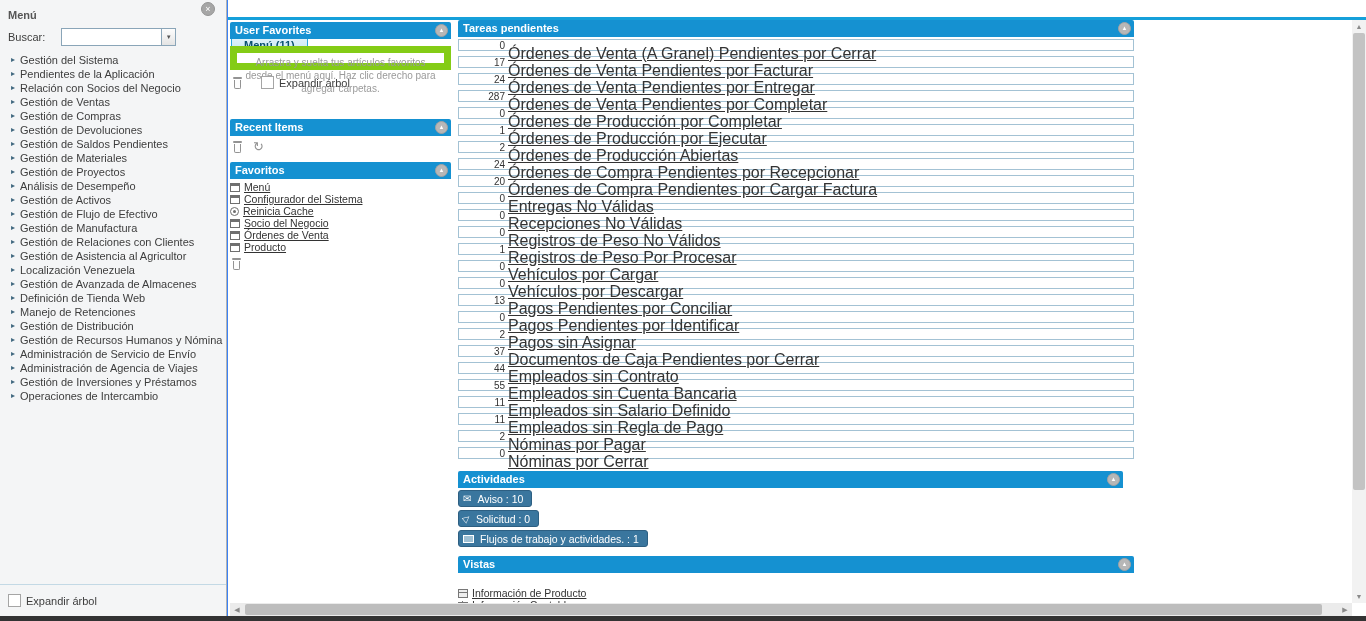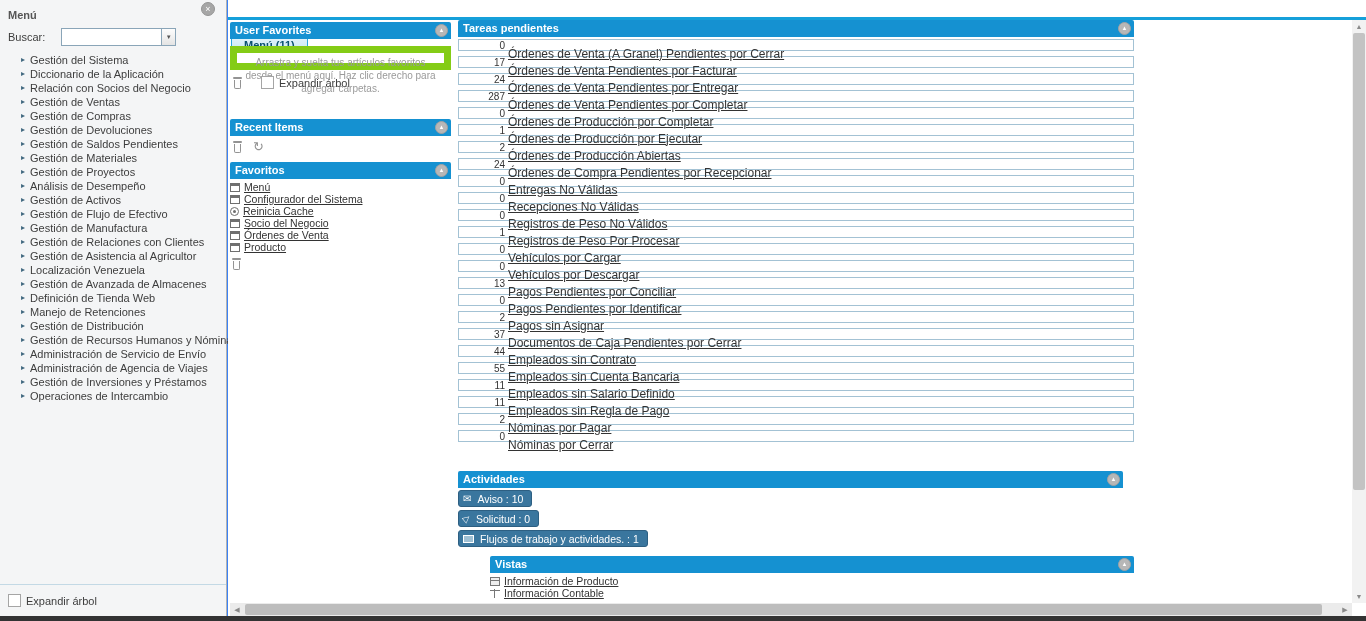--- a/index.html
+++ b/index.html
@@ -19,21 +19,21 @@
   .search-row { display:flex; align-items:center; margin:6px 0 7px 8px; }
   .search-label { font-size:11px; color:#3d3d3d; margin-right:16px; }
   .search-input { width:100px; height:18px; border:1px solid #8aa5b8; border-right:none;
                   font-size:11px; padding:0 3px; outline:none; background:#fff;
                   font-family:"Liberation Sans", sans-serif; }
   .combo-btn { width:15px; height:18px; border:1px solid #8aa5b8;
                background:linear-gradient(#fdfdfd,#e4e4e4); color:#555; font-size:6px;
                display:flex; align-items:center; justify-content:center; cursor:pointer; }
   .combo-btn::before { content:"▼"; }
   .tree { margin-top:1px; }
-  .tree-item { display:flex; align-items:center; height:14px; padding-left:21px; cursor:pointer; }
+  .tree-item { display:flex; align-items:center; height:14px; padding-left:11px; cursor:pointer; }
   .tree-arrow { width:9px; font-size:8px; color:#41687f; flex:none; line-height:14px; }
   .tree-arrow::before { content:"▸"; }
   .tree-label { font-size:11px; color:#3d3d3d; white-space:nowrap; }
   .sidebar-footer { position:absolute; left:0; right:0; bottom:0; height:32px;
                     border-top:1px solid #c3d9e5; display:flex; align-items:center; padding-left:8px; }
   .checkbox { width:13px; height:13px; border:1px solid #a5a5a5; background:#fff; flex:none; cursor:pointer; }
   .checkbox-label { font-size:11px; color:#3d3d3d; margin-left:5px; }
 
   
   .main { position:absolute; left:228px; top:0; width:1138px; height:616px; background:#fff; }
@@ -66,30 +66,30 @@
   .fav-label, .view-label { font-size:10.5px; color:#333; text-decoration:underline;
                             margin-left:2px; white-space:nowrap; line-height:11px; }
   .fav-trash { margin-top:3px; padding-left:1px; }
 
   .col2 { position:absolute; left:230px; top:0; width:676px; }
   .panel-tasks { position:absolute; top:0; left:0; right:0; }
   .task-list { margin-top:2px; }
   .task-row { height:12px; border:1px solid #a3c2d4; margin-bottom:5px; background:#fff;
               display:flex; align-items:center; }
   .task-count { width:49px; flex:none; text-align:right; font-size:10px; color:#333; padding-right:3px; }
-  .task-link { font-size:12px; color:#333; text-decoration:underline; white-space:nowrap;
+  .task-link { font-size:16px; color:#333; text-decoration:underline; white-space:nowrap;
                line-height:10px; cursor:pointer;margin-top:17px; }
   .panel-act { position:absolute; top:451px; left:0; right:11px; }
   .act-buttons { display:flex; flex-direction:column; align-items:flex-start; gap:3px; padding-top:2px; }
   .act-btn { display:inline-flex; align-items:center; gap:4px; height:17px;
              background:#3a769e; border:1px solid #2d5f82; border-radius:3px; color:#fff;
              font-size:10.5px; padding:0 8px 0 4px; cursor:pointer;
              font-family:"Liberation Sans", sans-serif; }
-  .panel-views { position:absolute; top:536px; left:0; right:0;margin-left:32px; }
-  .view-list { padding-top:2px; }
+  .panel-views { position:absolute; top:536px; left:0; right:0; }
+  .view-list { padding-top:14px; }
   .view-item { display:flex; align-items:center; height:12px; cursor:pointer; }
 
   
   .item-icon { flex:none; margin-right:2px; display:inline-block; }
   .trash-icon { position:relative; width:11px; height:13px; display:inline-block; flex:none; cursor:pointer; }
   .trash-icon::before { content:""; position:absolute; top:1px; left:1px; right:1px; height:2px;
                         background:#939393; border-radius:1px; }
   .trash-icon::after { content:""; position:absolute; top:4px; left:2px; right:2px; bottom:0;
                        border:1px solid #939393; border-top:none; border-radius:0 0 2px 2px; background:#fdfdfd; }
   .refresh-icon { font-size:13px; color:#939393; line-height:13px; display:inline-block; cursor:pointer; }
@@ -146,21 +146,21 @@
       <input class="search-input" value="" style="">
       <span class="combo-btn"></span>
     </div>
     <div class="tree">
       <div class="tree-item">
           <span class="tree-arrow"></span>
           <span class="tree-label">Gestión del Sistema</span>
         </div>
         <div class="tree-item">
           <span class="tree-arrow"></span>
-          <span class="tree-label">Diccionario de la Aplicación</span>
+          <span class="tree-label">Pendientes de la Aplicación</span>
         </div>
         <div class="tree-item">
           <span class="tree-arrow"></span>
           <span class="tree-label">Relación con Socios del Negocio</span>
         </div>
         <div class="tree-item">
           <span class="tree-arrow"></span>
           <span class="tree-label">Gestión de Ventas</span>
         </div>
         <div class="tree-item">
@@ -355,20 +355,24 @@
                 <span class="task-count">1</span>
                 <a class="task-link">Órdenes de Producción por Ejecutar</a>
               </div>
               <div class="task-row">
                 <span class="task-count">2</span>
                 <a class="task-link">Órdenes de Producción Abiertas</a>
               </div>
               <div class="task-row">
                 <span class="task-count">24</span>
                 <a class="task-link">Órdenes de Compra Pendientes por Recepcionar</a>
+              </div>
+              <div class="task-row">
+                <span class="task-count">20</span>
+                <a class="task-link">Órdenes de Compra Pendientes por Cargar Factura</a>
               </div>
               <div class="task-row">
                 <span class="task-count">0</span>
                 <a class="task-link">Entregas No Válidas</a>
               </div>
               <div class="task-row">
                 <span class="task-count">0</span>
                 <a class="task-link">Recepciones No Válidas</a>
               </div>
               <div class="task-row">

